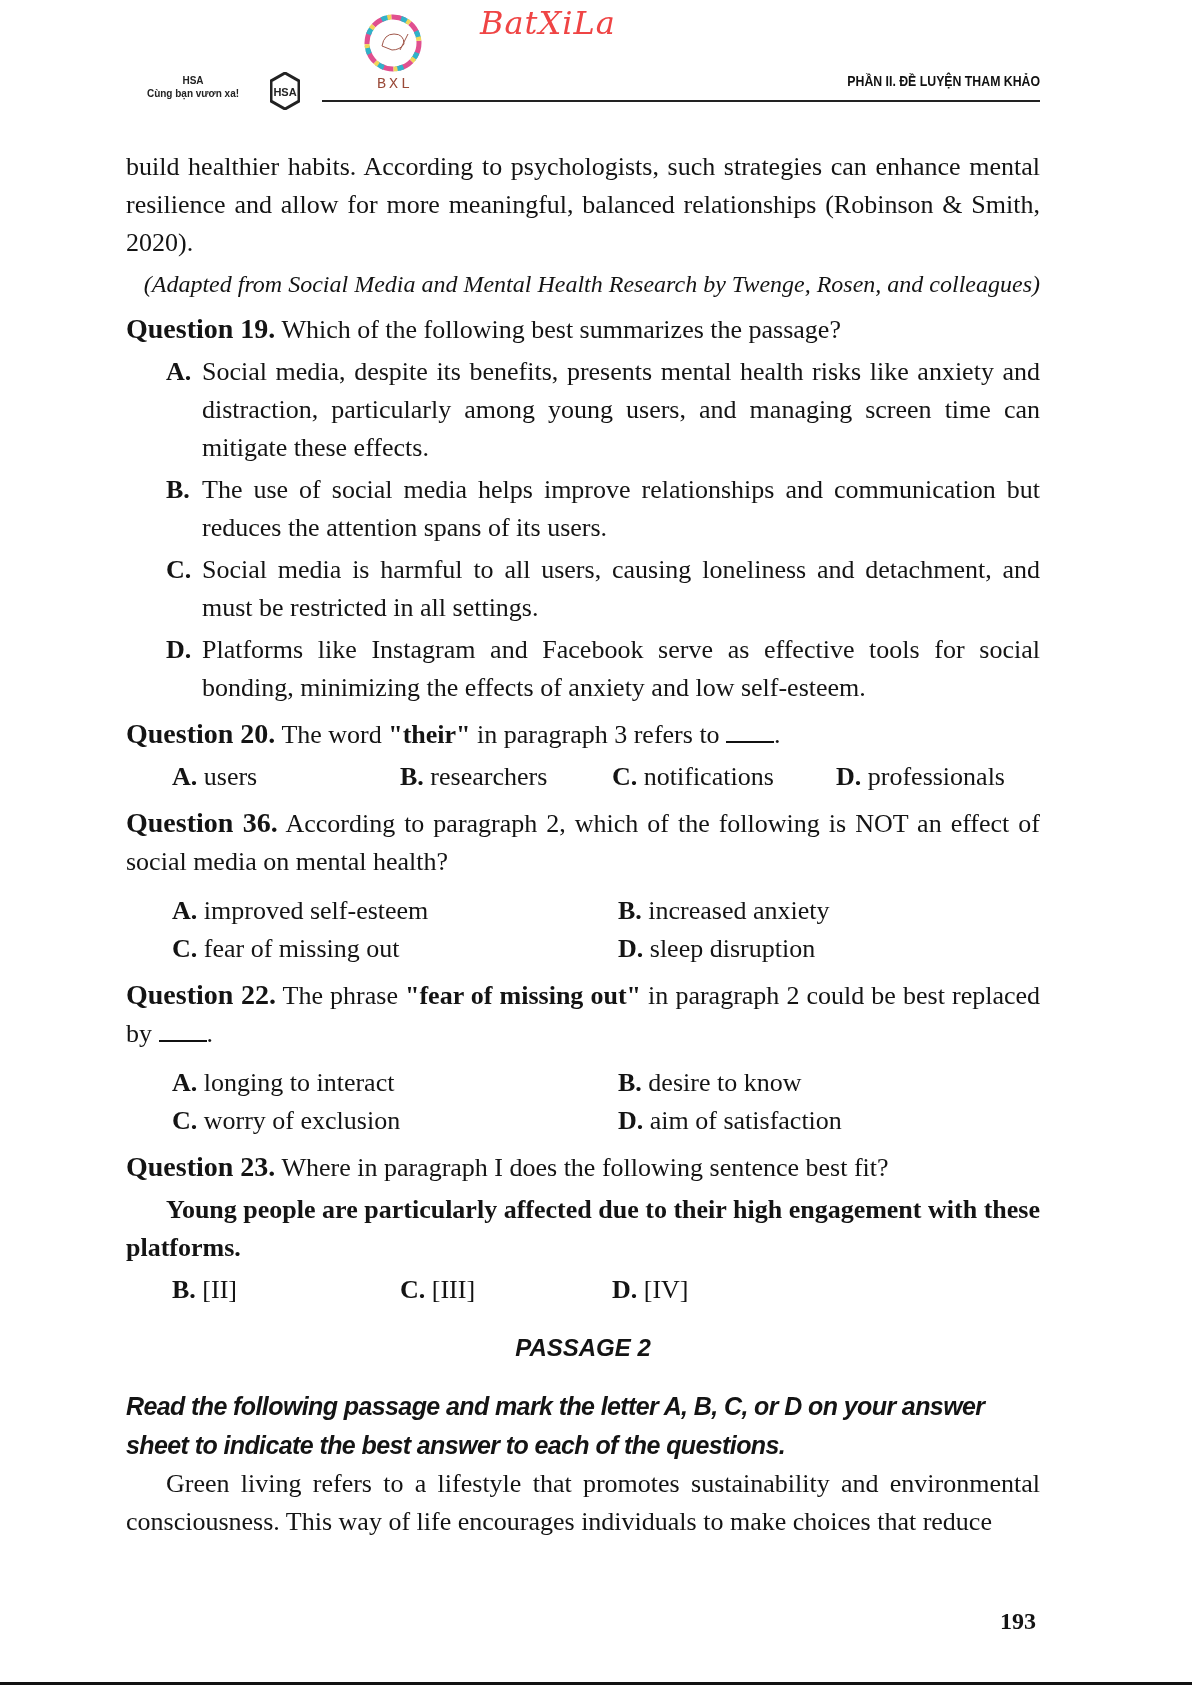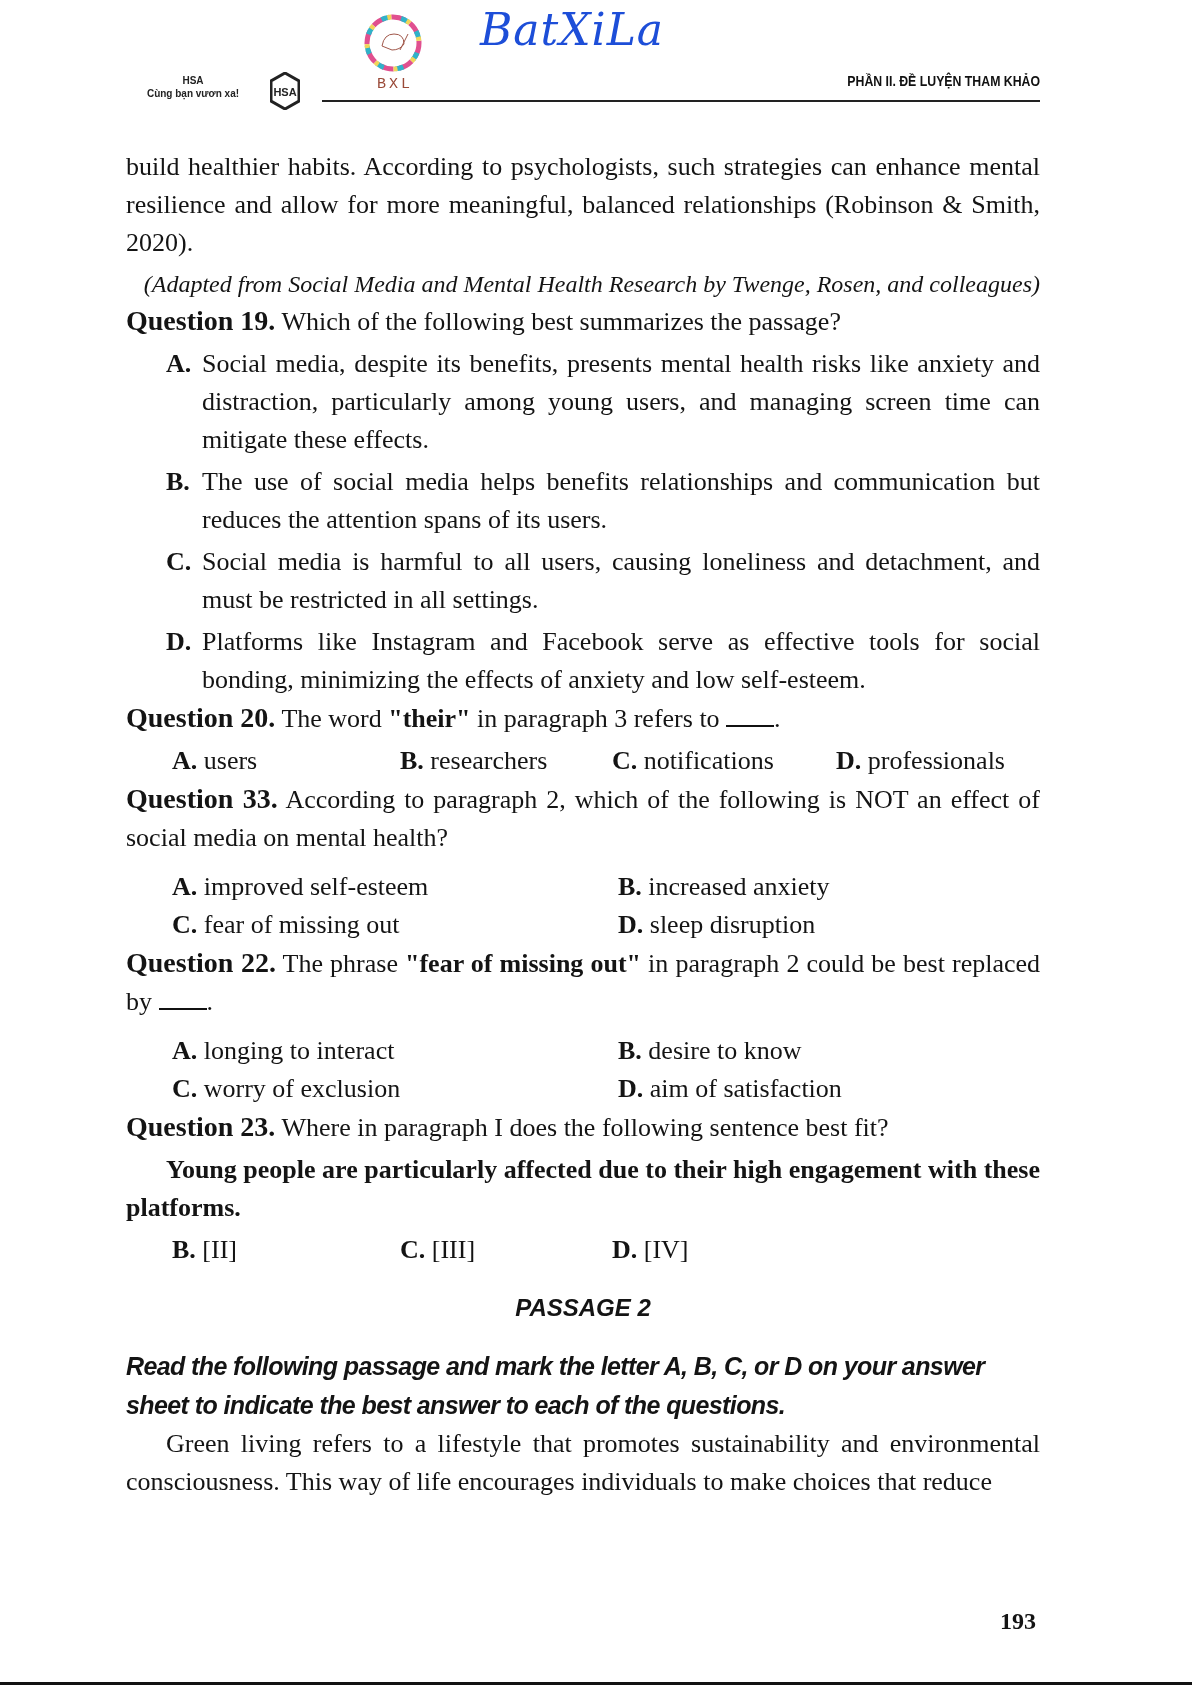--- a/index.html
+++ b/index.html
@@ -2,28 +2,28 @@
 <html><head>
 <meta charset="utf-8">
 <style>
   html, body { margin: 0; padding: 0; background: #ffffff; }
   body { width: 1192px; height: 1685px; position: relative; overflow: hidden; font-family: "Liberation Serif", serif; color: #141414; }
   .header { position: absolute; left: 0; top: 0; width: 1192px; height: 110px; }
   .hsa-text { position: absolute; left: 128px; top: 74px; width: 130px; text-align: center; font-family: "Liberation Sans", sans-serif; font-weight: bold; font-size: 10px; line-height: 13px; color: #222; }
   .hsa-logo { position: absolute; left: 270px; top: 72px; width: 30px; height: 38px; }
   .circle-logo { position: absolute; left: 362px; top: 12px; width: 62px; height: 62px; }
   .bxl { position: absolute; left: 362px; top: 76px; width: 66px; text-align: center; font-family: "Liberation Mono", monospace; font-size: 15px; letter-spacing: 3px; color: #9a4a38; }
-  .brand { position: absolute; left: 480px; top: 4px; font-family: "DejaVu Serif", serif; font-style: italic; font-size: 44px; color: #1d4ed8; letter-spacing: 1px; }
+  .brand { position: absolute; left: 480px; top: 4px; font-family: "DejaVu Serif", serif; font-style: italic; font-size: 32px; color: #ef4444; letter-spacing: 1px; }
   .header-line { position: absolute; left: 322px; top: 100px; width: 718px; height: 2px; background: #222; }
   .section-label { position: absolute; right: 152px; top: 72px; font-family: "Liberation Sans", sans-serif; font-weight: bold; font-size: 15px; color: #111; transform: scaleX(0.82); transform-origin: right; }
 
   .content { position: absolute; left: 126px; top: 148px; width: 914px; font-size: 26px; line-height: 38px; }
   .p { margin: 0; text-align: justify; transform-origin: left; }
   .source { text-align: right; font-style: italic; font-size: 24px; line-height: 36px; margin-top: 4px; }
-  .q { }
+  .q { margin-top: 8px; }
   .qnum { font-weight: bold; font-size: 28px; }
   .opt { display: flex; padding-left: 40px; margin-top: 4px; }
   .opt .lab { font-weight: bold; min-width: 36px; }
   .opt .txt { flex: 1; text-align: justify; }
   .grid4 { display: grid; grid-template-columns: 228px 212px 224px 220px; padding-left: 46px; margin-top: 4px; }
   .grid2 { display: grid; grid-template-columns: 446px 440px; padding-left: 46px; margin-top: 11px; }
   .b { font-weight: bold; }
   .boldsent { font-weight: bold; text-indent: 40px; text-align: justify; margin-top: 4px; }
   .passage-title { text-align: center; font-family: "Liberation Sans", sans-serif; font-weight: bold; font-style: italic; font-size: 24px; margin-top: 20px; }
   .instr { font-family: "Liberation Sans", sans-serif; font-weight: bold; font-style: italic; font-size: 25px; line-height: 39px; margin-top: 20px; letter-spacing: -0.6px; }
@@ -64,21 +64,21 @@
   <div class="q">
     <span class="qnum">Question 19.</span>
     <span>Which of the following best summarizes the passage?</span>
   </div>
   <div class="opt">
       <span class="lab">A.</span>
       <span class="txt">Social media, despite its benefits, presents mental health risks like anxiety and distraction, particularly among young users, and managing screen time can mitigate these effects.</span>
     </div>
   <div class="opt">
       <span class="lab">B.</span>
-      <span class="txt">The use of social media helps benefits relationships and communication but reduces the attention spans of its users.</span>
+      <span class="txt">The use of social media helps improve relationships and communication but reduces the attention spans of its users.</span>
     </div>
   <div class="opt">
       <span class="lab">C.</span>
       <span class="txt">Social media is harmful to all users, causing loneliness and detachment, and must be restricted in all settings.</span>
     </div>
   <div class="opt">
       <span class="lab">D.</span>
       <span class="txt">Platforms like Instagram and Facebook serve as effective tools for social bonding, minimizing the effects of anxiety and low self-esteem.</span>
     </div>
 
@@ -88,21 +88,21 @@
     <span class="fill"></span>.
   </div>
   <div class="grid4">
     <div><span class="b">A.</span> <span>users</span></div>
     <div><span class="b">B.</span> <span>researchers</span></div>
     <div><span class="b">C.</span> <span>notifications</span></div>
     <div><span class="b">D.</span> <span>professionals</span></div>
   </div>
 
   <div class="q p">
-    <span class="qnum">Question 33.</span>
+    <span class="qnum">Question 36.</span>
     <span>According to paragraph 2, which of the following is NOT an effect of social media on mental health?</span>
   </div>
   <div class="grid2">
     <div><span class="b">A.</span> <span>improved self-esteem</span></div>
     <div><span class="b">B.</span> <span>increased anxiety</span></div>
     <div><span class="b">C.</span> <span>fear of missing out</span></div>
     <div><span class="b">D.</span> <span>sleep disruption</span></div>
   </div>
 
   <div class="q p">

